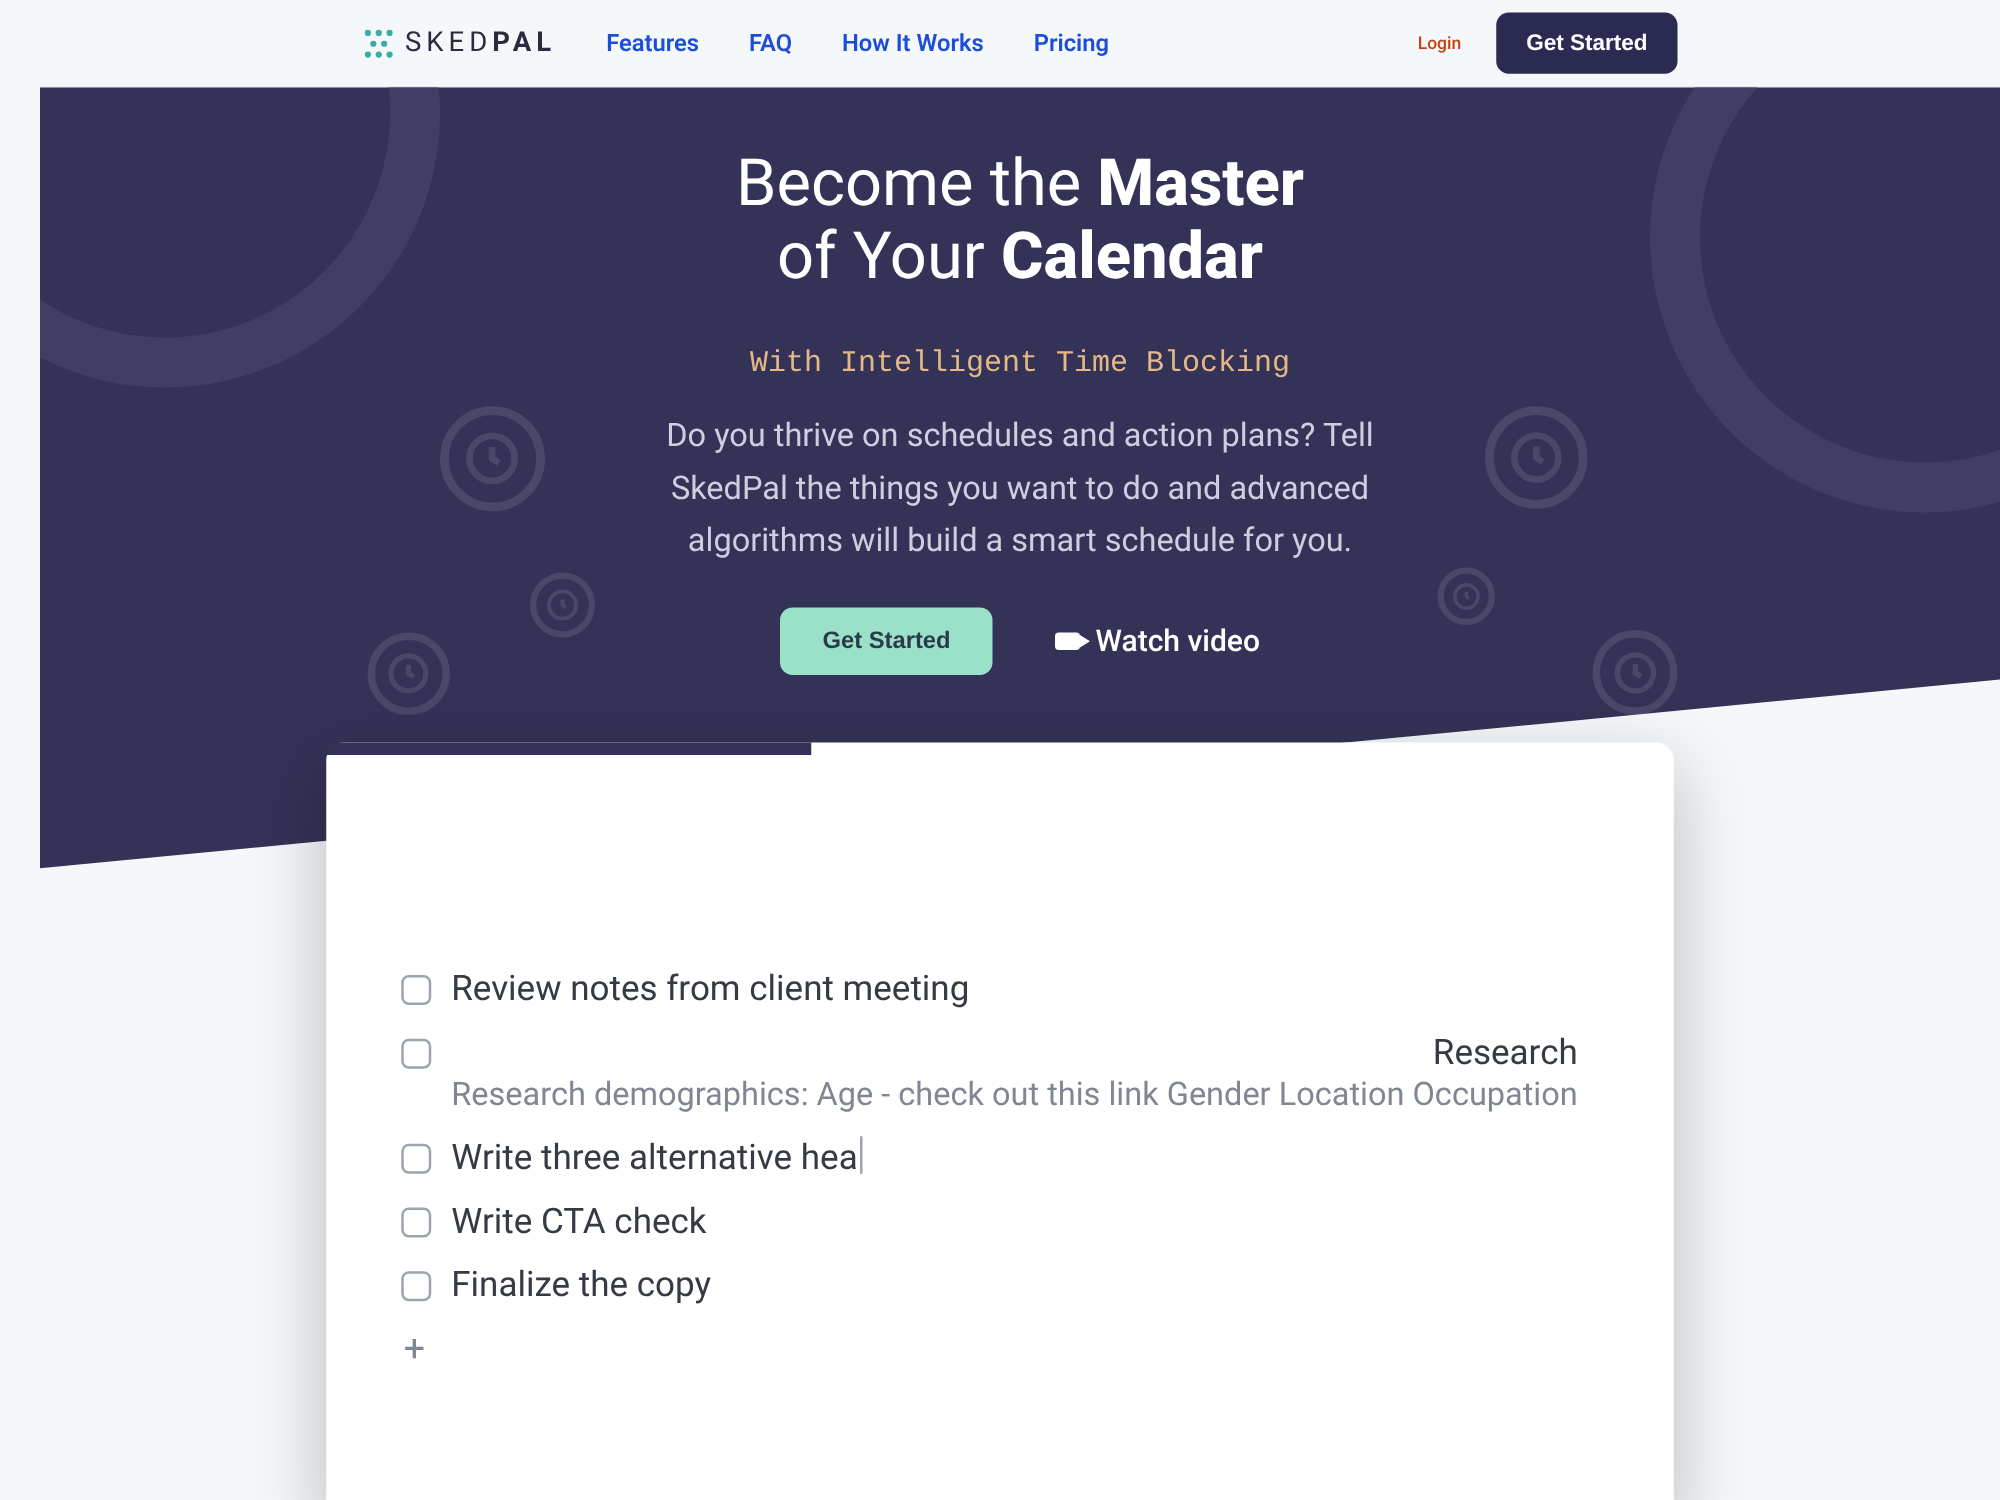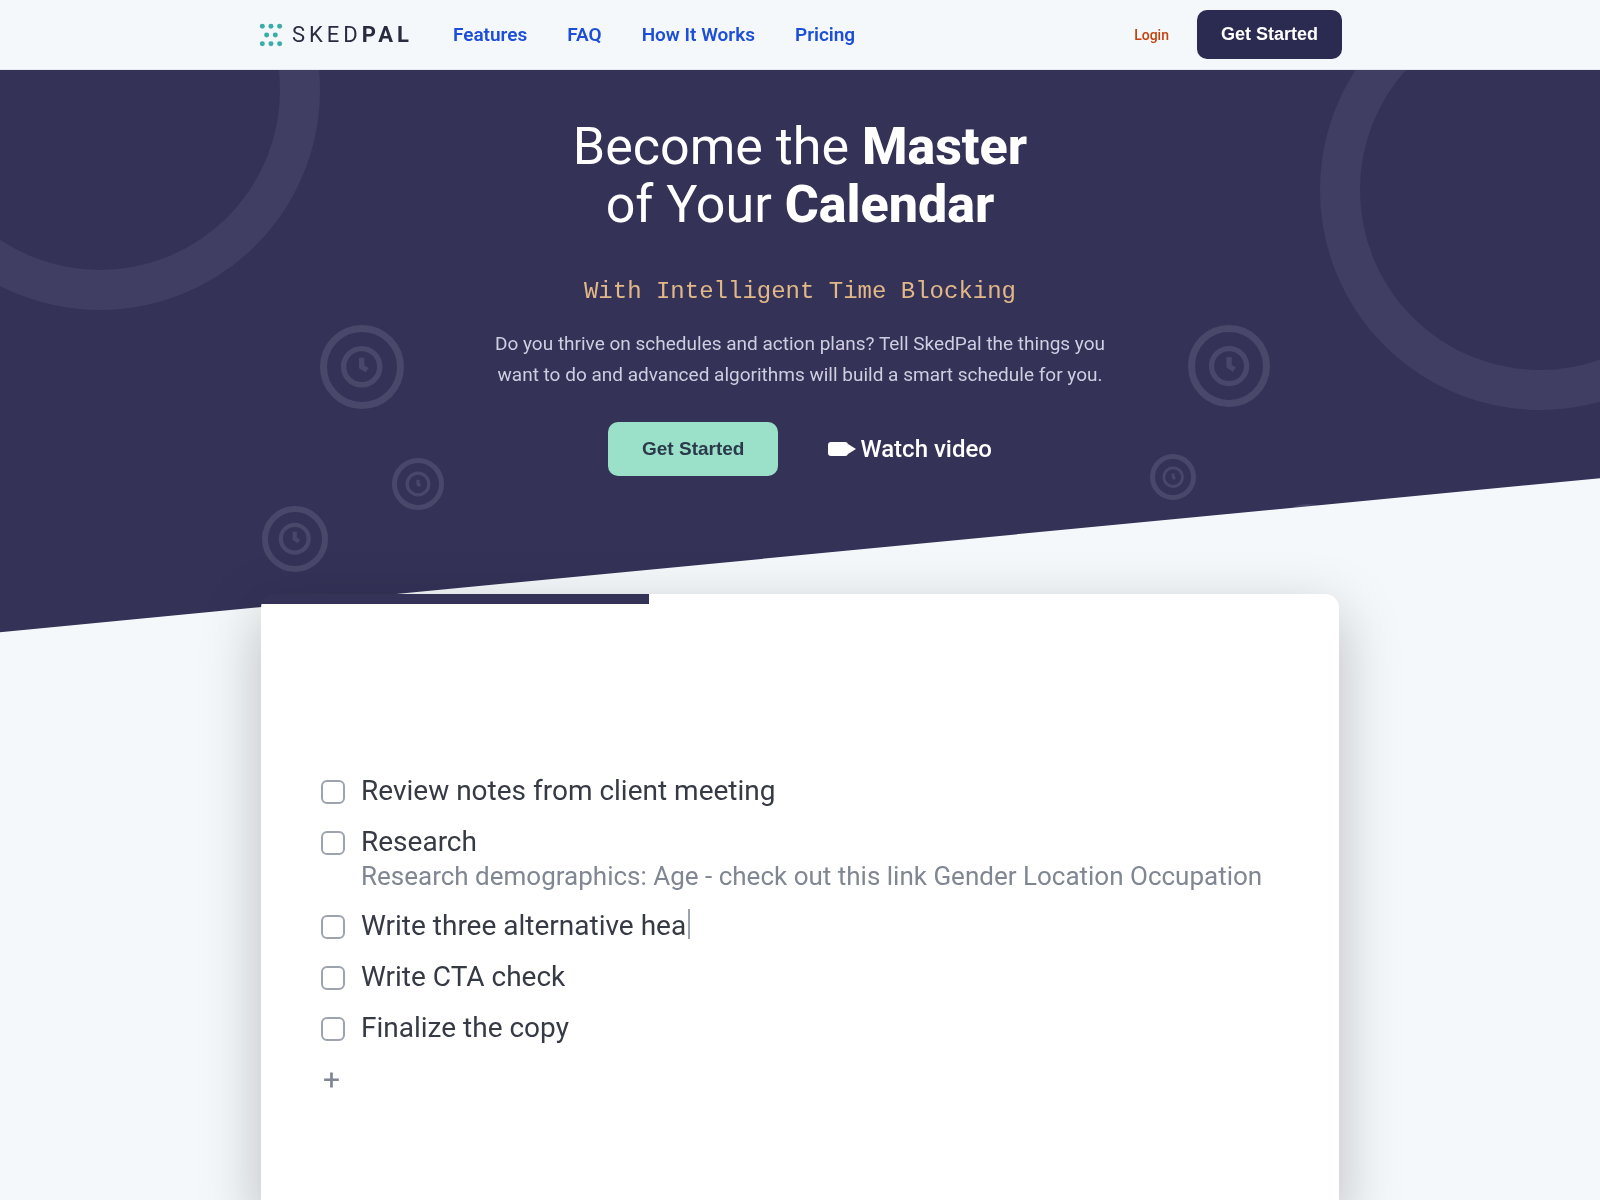--- a/index.html
+++ b/index.html
@@ -7,20 +7,21 @@
     font-family: -apple-system, BlinkMacSystemFont, 'Segoe UI', Roboto, Arial, sans-serif;
     background: #f5f8fb;
     width: 1600px;
     height: 1200px;
     overflow: hidden;
     position: relative;
   }
   .page-wrap {
     width: 1600px;
     margin: 0 auto;
+    padding-left: 32px;
   }
   
   .header {
     background: #f5f8fb;
     height: 70px;
     border-bottom: 1px solid #e5e8ec;
     display: flex;
     align-items: center;
     padding: 0 258px;
   }
@@ -101,21 +102,21 @@
     color: #e2b887;
     font-size: 24px;
     text-align: center;
     font-weight: 500;
     margin-bottom: 24px;
     font-family: Liberation Mono, monospace;
   }
   .description {
     color: #cfcde0;
     text-align: center;
-    font-size: 19px;
+    font-size: 26px;
     line-height: 1.6;
     max-width: 620px;
     margin: 0 auto 32px;
   }
   .cta-row {
     display: flex;
     align-items: center;
     justify-content: center;
     gap: 50px;
   }
@@ -217,20 +218,21 @@
   .task-list {
     list-style: none;
     font-size: 28px;
     color: #363a44;
   }
   .task-item {
     display: flex;
     align-items: flex-start;
     gap: 16px;
     margin-bottom: 18px;
+    text-align: right;
   }
   .task-checkbox {
     width: 24px;
     height: 24px;
     border: 2.5px solid #9da3af;
     border-radius: 6px;
     flex-shrink: 0;
     margin-top: 6px;
   }
   .task-detail {

